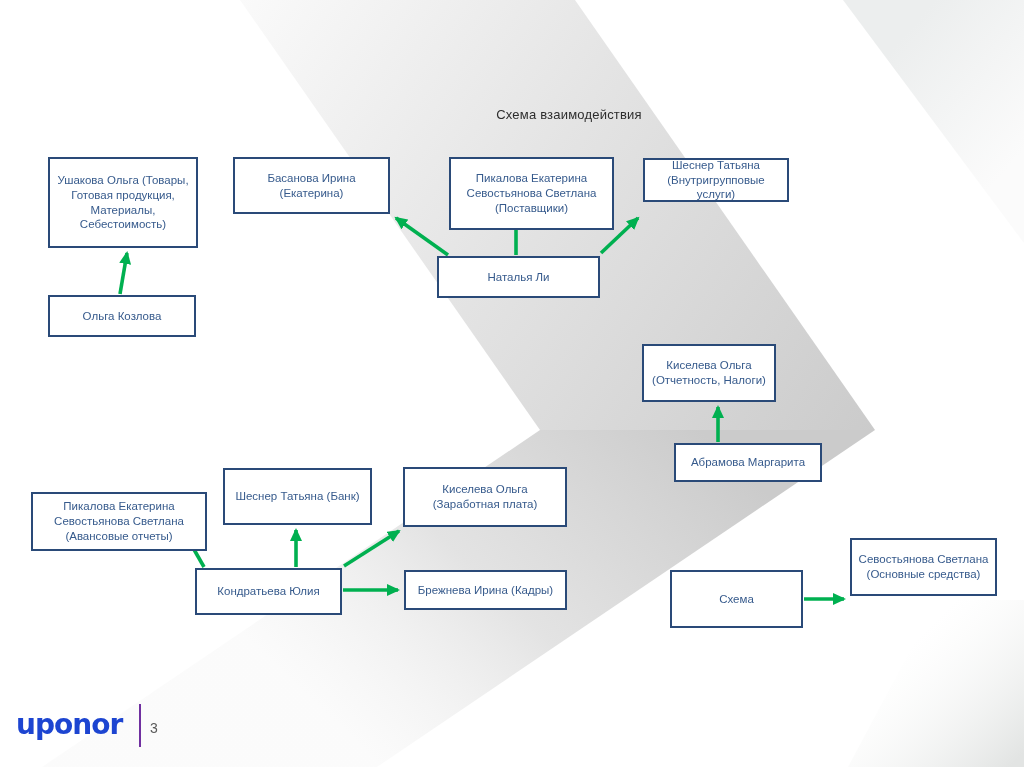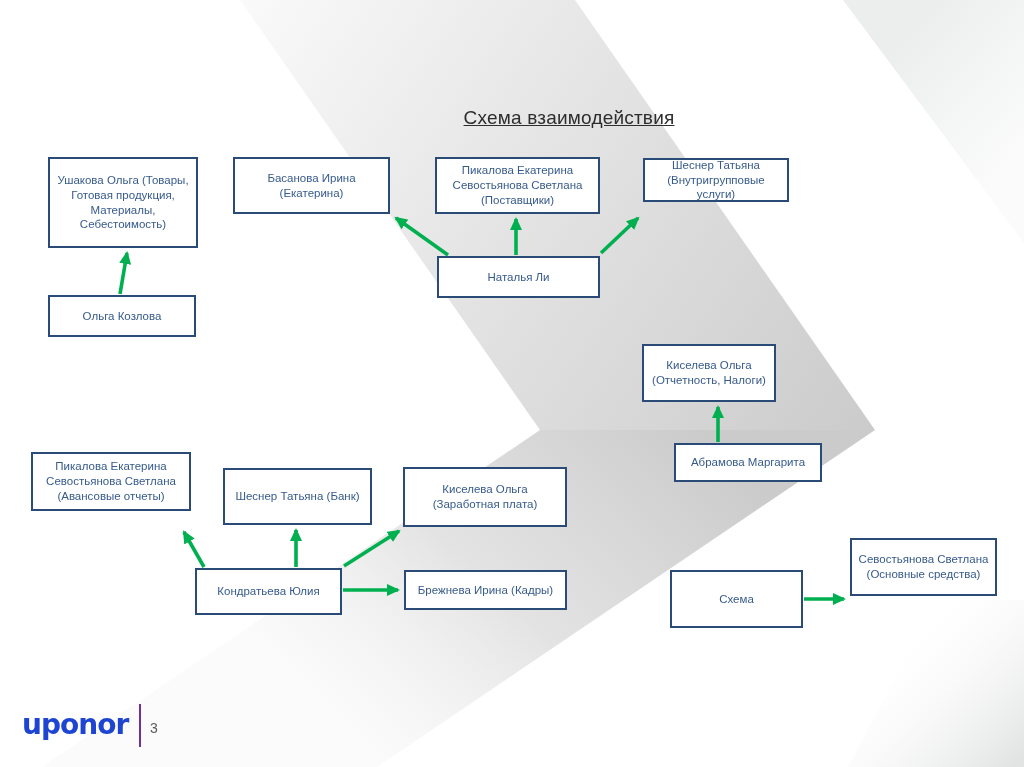--- a/index.html
+++ b/index.html
@@ -4,33 +4,33 @@
 <style>
   html,body{margin:0;padding:0;}
   body{
     width:1024px;height:767px;position:relative;overflow:hidden;
     background:#ffffff;
     font-family:"Liberation Sans", sans-serif;
   }
   #bg{position:absolute;left:0;top:0;width:1024px;height:767px;z-index:0;}
   .title{
     position:absolute;left:569px;top:107px;transform:translateX(-50%);
-    font-size:19px;color:#2d2d2d;text-decoration:underline;white-space:nowrap;
+    font-size:13px;color:#2d2d2d;white-space:nowrap;
     z-index:2;letter-spacing:0.2px;
   }
   .node{
     position:absolute;box-sizing:border-box;z-index:2;
     background:#ffffff;border:2px solid #2a4a78;
     display:flex;align-items:center;justify-content:center;
     color:#365a8c;font-size:11.5px;line-height:1.3;text-align:center;
     padding:3px 6px;
   }
   .node .txt{width:100%;}
   .footer-logo{
-    position:absolute;left:22px;top:708px;z-index:2;
+    position:absolute;left:16px;top:708px;z-index:2;
     font-family:"DejaVu Sans", sans-serif;font-weight:bold;
     font-size:28px;color:#1d45d1;letter-spacing:-1px;
   }
   .footer-divider{
     position:absolute;left:139px;top:704px;width:2px;height:43px;
     background:#7030a0;z-index:2;
   }
   .footer-page{
     position:absolute;left:150px;top:720px;z-index:2;
     font-size:14px;color:#595959;
@@ -93,21 +93,21 @@
 <div class="node" style="left:48px;top:295px;width:148px;height:42px">
   <div class="txt"><span>Ольга Козлова</span>
   <span></span></div>
 </div>
 
 <div class="node" style="left:233px;top:157px;width:157px;height:57px">
   <div class="txt"><span>Басанова Ирина</span>
   <span>(Екатерина)</span></div>
 </div>
 
-<div class="node" style="left:435px;top:157px;width:165px;height:57px">
+<div class="node" style="left:449px;top:157px;width:165px;height:73px">
   <div class="txt"><span>Пикалова Екатерина Севостьянова Светлана</span>
   <span>(Поставщики)</span></div>
 </div>
 
 <div class="node" style="left:643px;top:158px;width:146px;height:44px">
   <div class="txt"><span>Шеснер Татьяна</span>
   <span>(Внутригрупповые услуги)</span></div>
 </div>
 
 <div class="node" style="left:437px;top:256px;width:163px;height:42px">
@@ -118,21 +118,21 @@
 <div class="node" style="left:642px;top:344px;width:134px;height:58px">
   <div class="txt"><span>Киселева Ольга</span>
   <span>(Отчетность, Налоги)</span></div>
 </div>
 
 <div class="node" style="left:674px;top:443px;width:148px;height:39px">
   <div class="txt"><span>Абрамова Маргарита</span>
   <span></span></div>
 </div>
 
-<div class="node" style="left:31px;top:452px;width:160px;height:59px">
+<div class="node" style="left:31px;top:492px;width:176px;height:59px">
   <div class="txt"><span>Пикалова Екатерина Севостьянова Светлана</span>
   <span>(Авансовые отчеты)</span></div>
 </div>
 
 <div class="node" style="left:223px;top:468px;width:149px;height:57px">
   <div class="txt"><span>Шеснер Татьяна</span>
   <span>(Банк)</span></div>
 </div>
 
 <div class="node" style="left:403px;top:467px;width:164px;height:60px">

